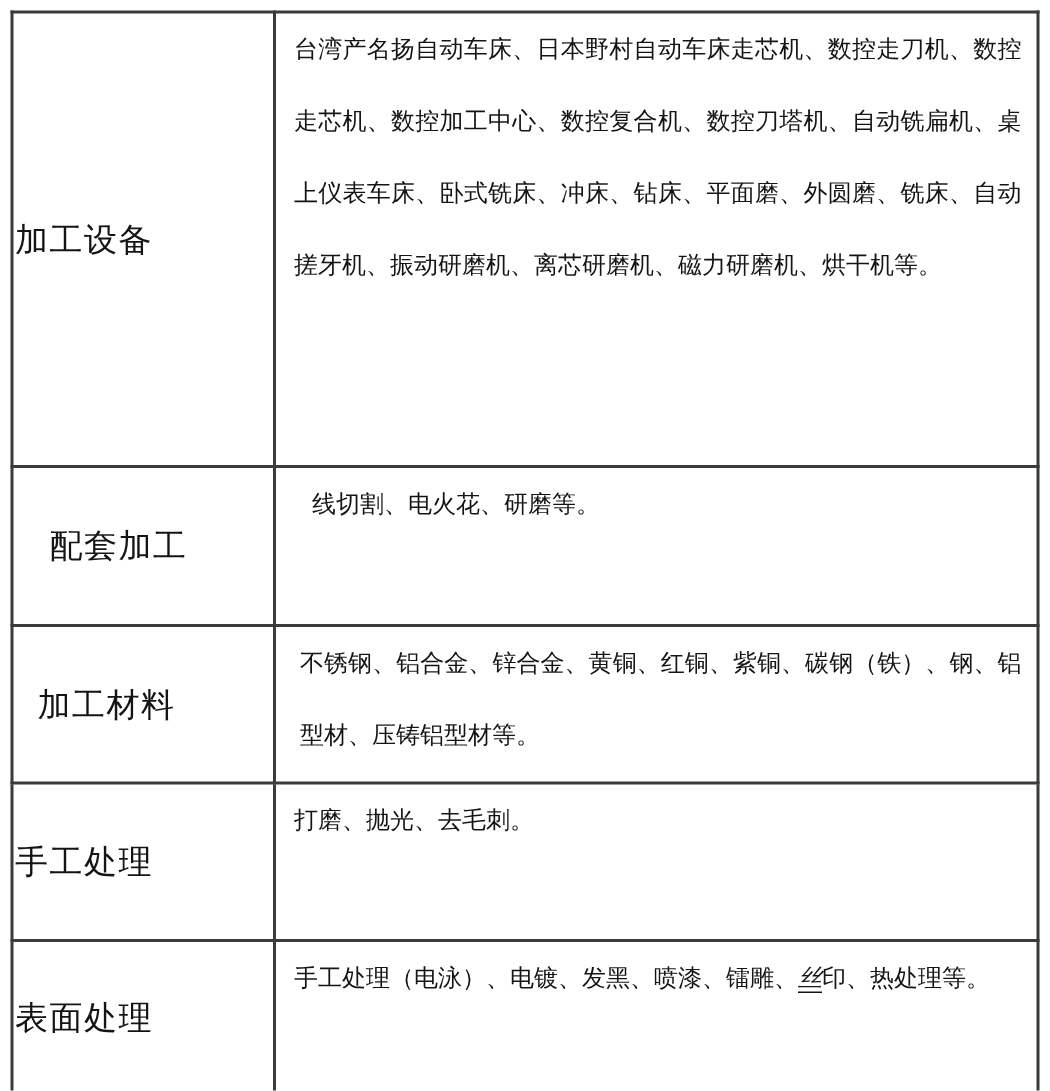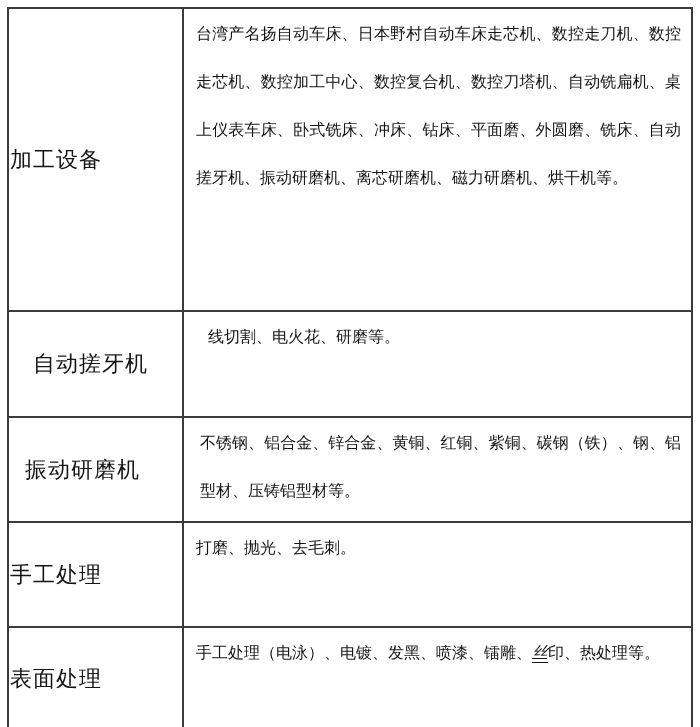--- a/index.html
+++ b/index.html
@@ -57,25 +57,25 @@
 </head>
 <body>
 
 <table class="doc-table">
   <tbody id="table-body">
       <tr class="row-tall">
         <td class="label-cell">加工设备</td>
         <td class="content-cell"><span class="plain-seg">台湾产名扬自动车床、日本野村自动车床走芯机、数控走刀机、数控走芯机、数控加工中心、数控复合机、数控刀塔机、自动铣扁机、桌上仪表车床、卧式铣床、冲床、钻床、平面磨、外圆磨、铣床、自动搓牙机、振动研磨机、离芯研磨机、磁力研磨机、烘干机等。</span></td>
       </tr>
       <tr class="row-r2">
-        <td class="label-cell">自动搓牙机</td>
+        <td class="label-cell">配套加工</td>
         <td class="content-cell"><span class="plain-seg">线切割、电火花、研磨等。</span></td>
       </tr>
       <tr class="row-r3">
-        <td class="label-cell">振动研磨机</td>
+        <td class="label-cell">加工材料</td>
         <td class="content-cell"><span class="plain-seg">不锈钢、铝合金、锌合金、黄铜、红铜、紫铜、碳钢（铁）、钢、铝型材、压铸铝型材等。</span></td>
       </tr>
       <tr class="row-r4">
         <td class="label-cell">手工处理</td>
         <td class="content-cell"><span class="plain-seg">打磨、抛光、去毛刺。</span></td>
       </tr>
       <tr class="row-r5">
         <td class="label-cell">表面处理</td>
         <td class="content-cell"><span class="plain-seg">手工处理（电泳）、电镀、发黑、喷漆、镭雕、</span><span class="em-seg">丝</span><span class="plain-seg">印、热处理等。</span></td>
       </tr>

